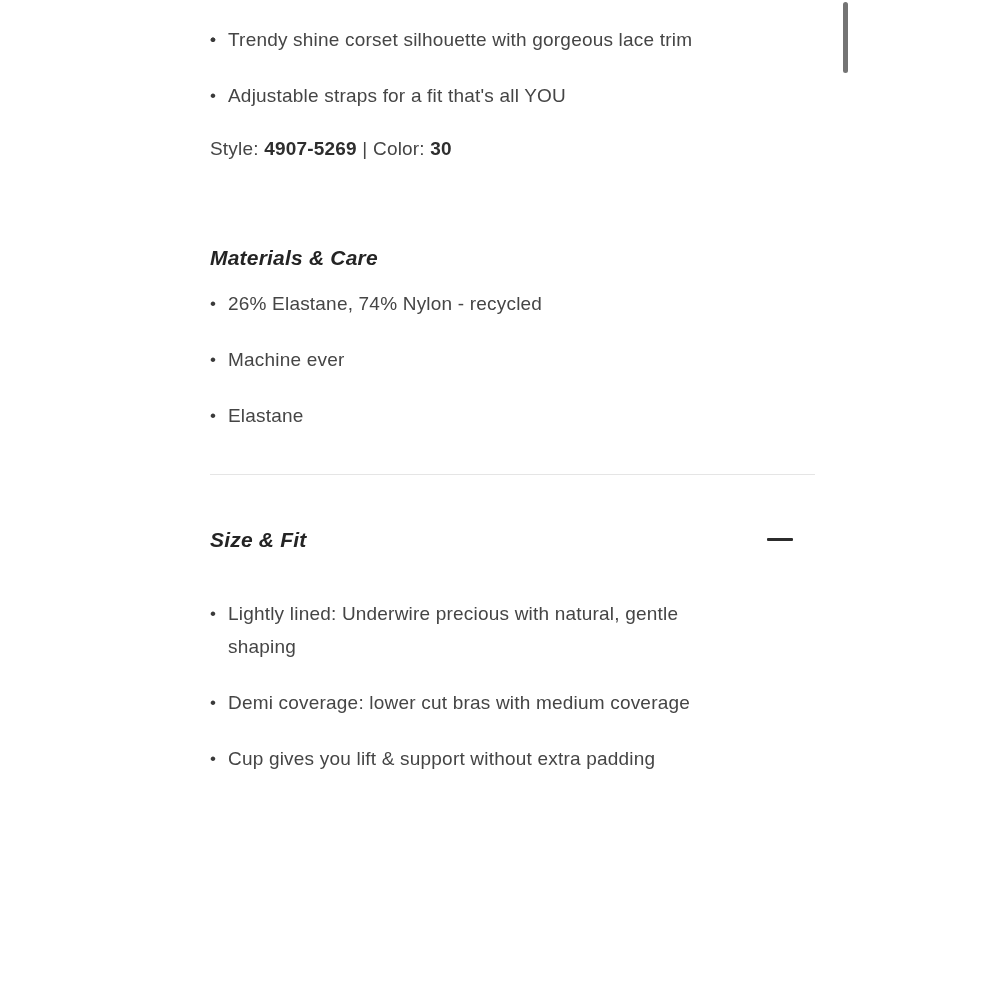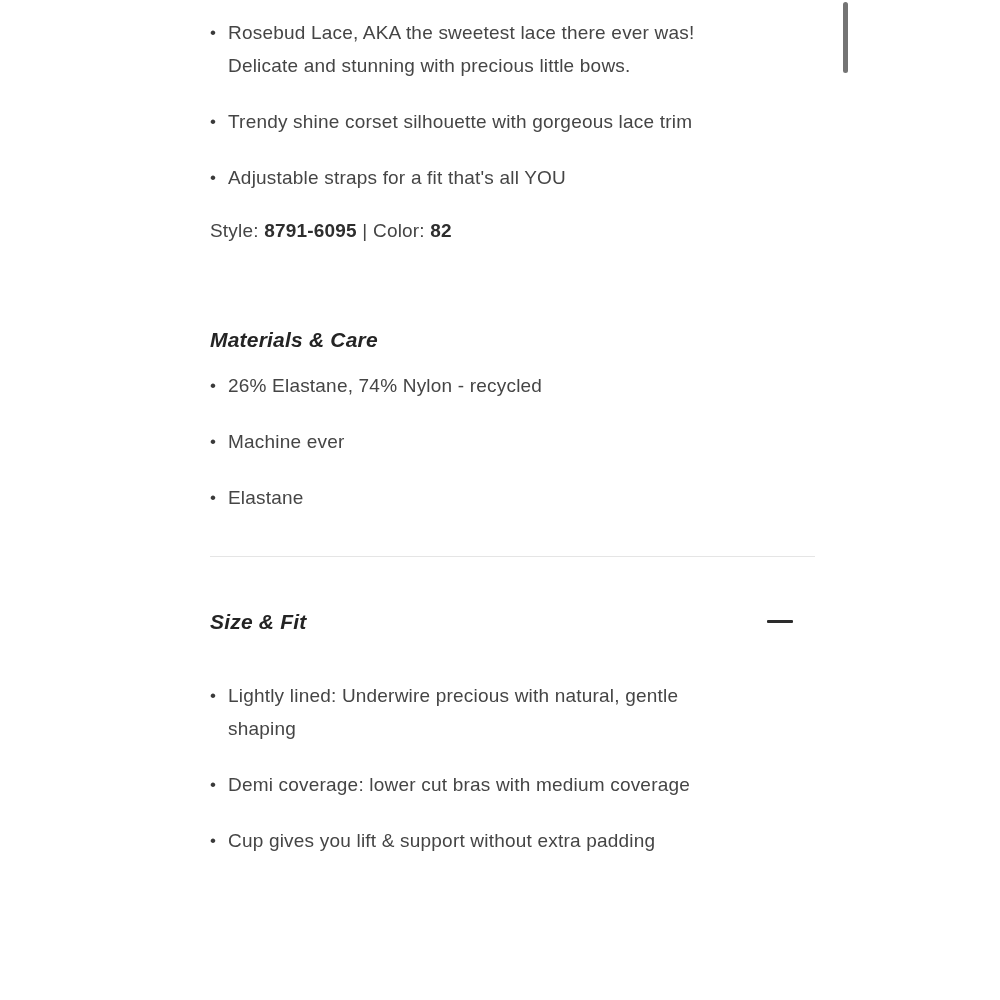--- a/index.html
+++ b/index.html
@@ -102,33 +102,32 @@
 </head>
 <body>
 
 <div class="page">
   <div class="content">
     <div class="inner">
 
       <ul class="bullets desc-list">
         <li>
           <span class="dot">•</span>
-          <span>Rosebud Lace, AKA the sweetest lace there ever was! Delicate and stunning with precious little bows.</span>
         </li>
         <li>
           <span class="dot">•</span>
           <span>Trendy shine corset silhouette with gorgeous lace trim</span>
         </li>
         <li>
           <span class="dot">•</span>
           <span>Adjustable straps for a fit that's all YOU</span>
         </li>
       </ul>
 
-      <p class="style-line"><span>Style: </span><b>8791-6095</b><span> | </span><span>Color: </span><b>82</b></p>
+      <p class="style-line"><span>Style: </span><b>4907-5269</b><span> | </span><span>Color: </span><b>30</b></p>
 
       <h3 class="section-heading materials-heading">Materials &amp; Care</h3>
 
       <ul class="bullets materials-list">
         <li>
           <span class="dot">•</span>
           <span>26% Elastane, 74% Nylon - recycled</span>
         </li>
         <li>
           <span class="dot">•</span>

